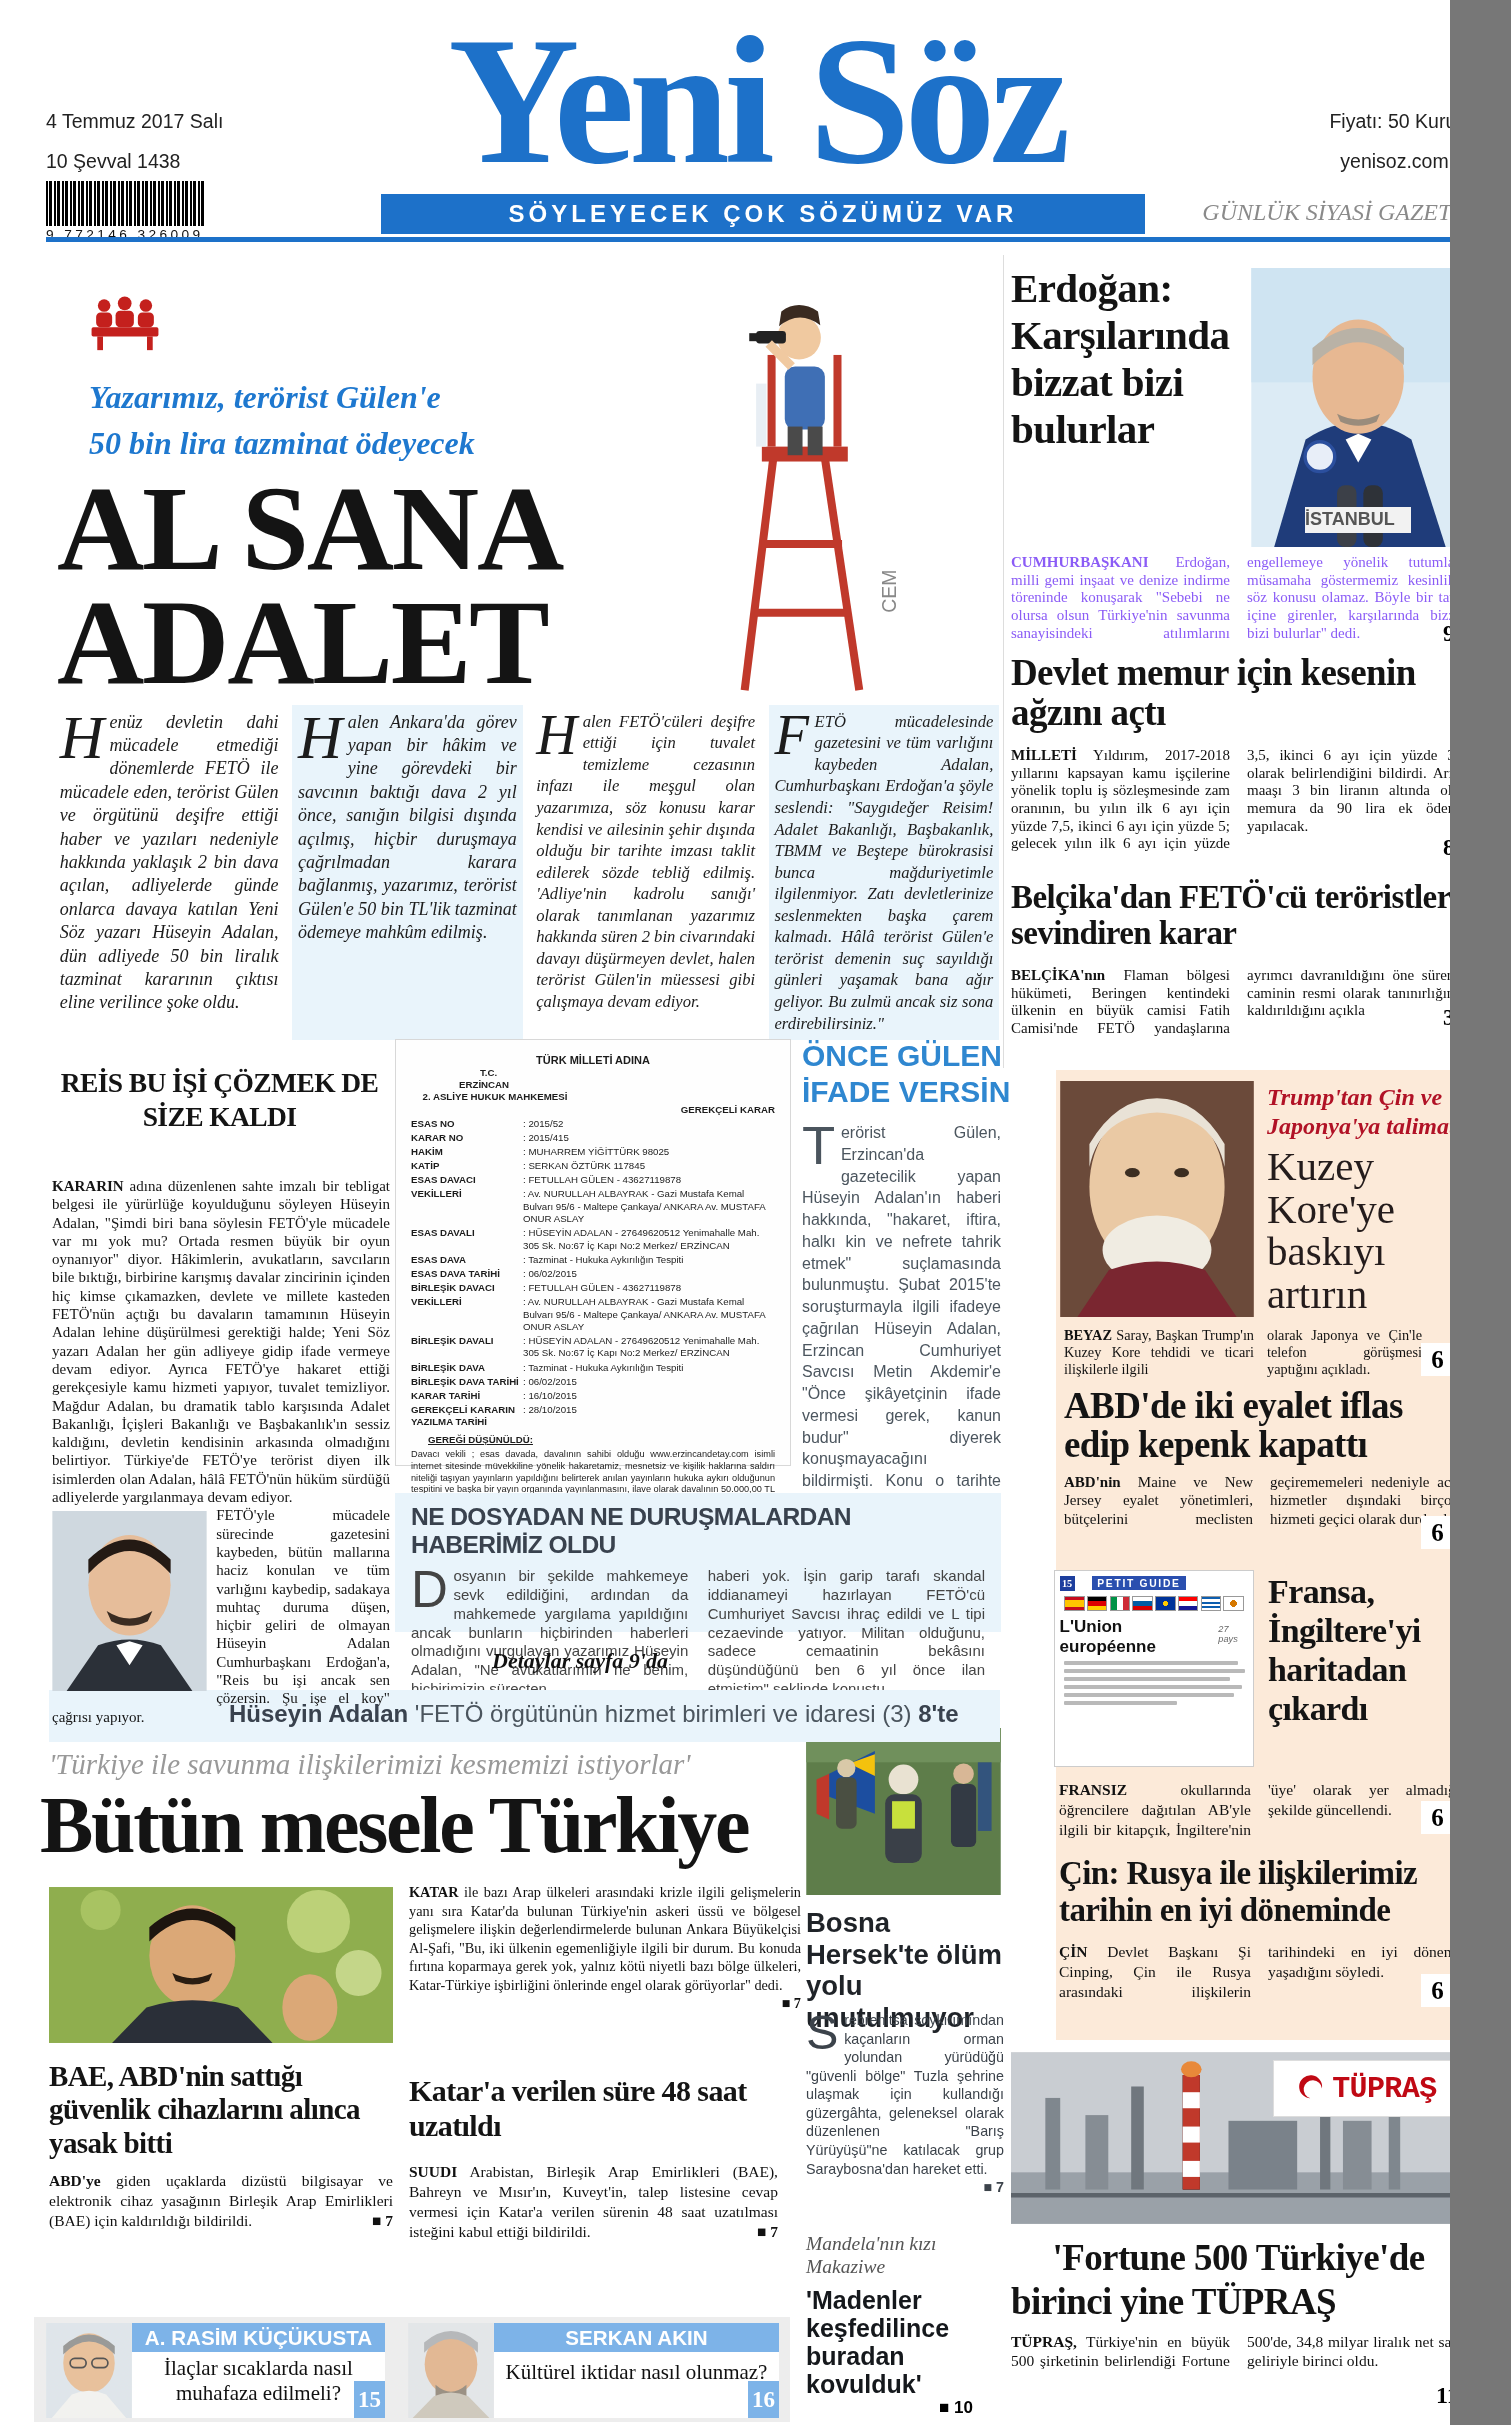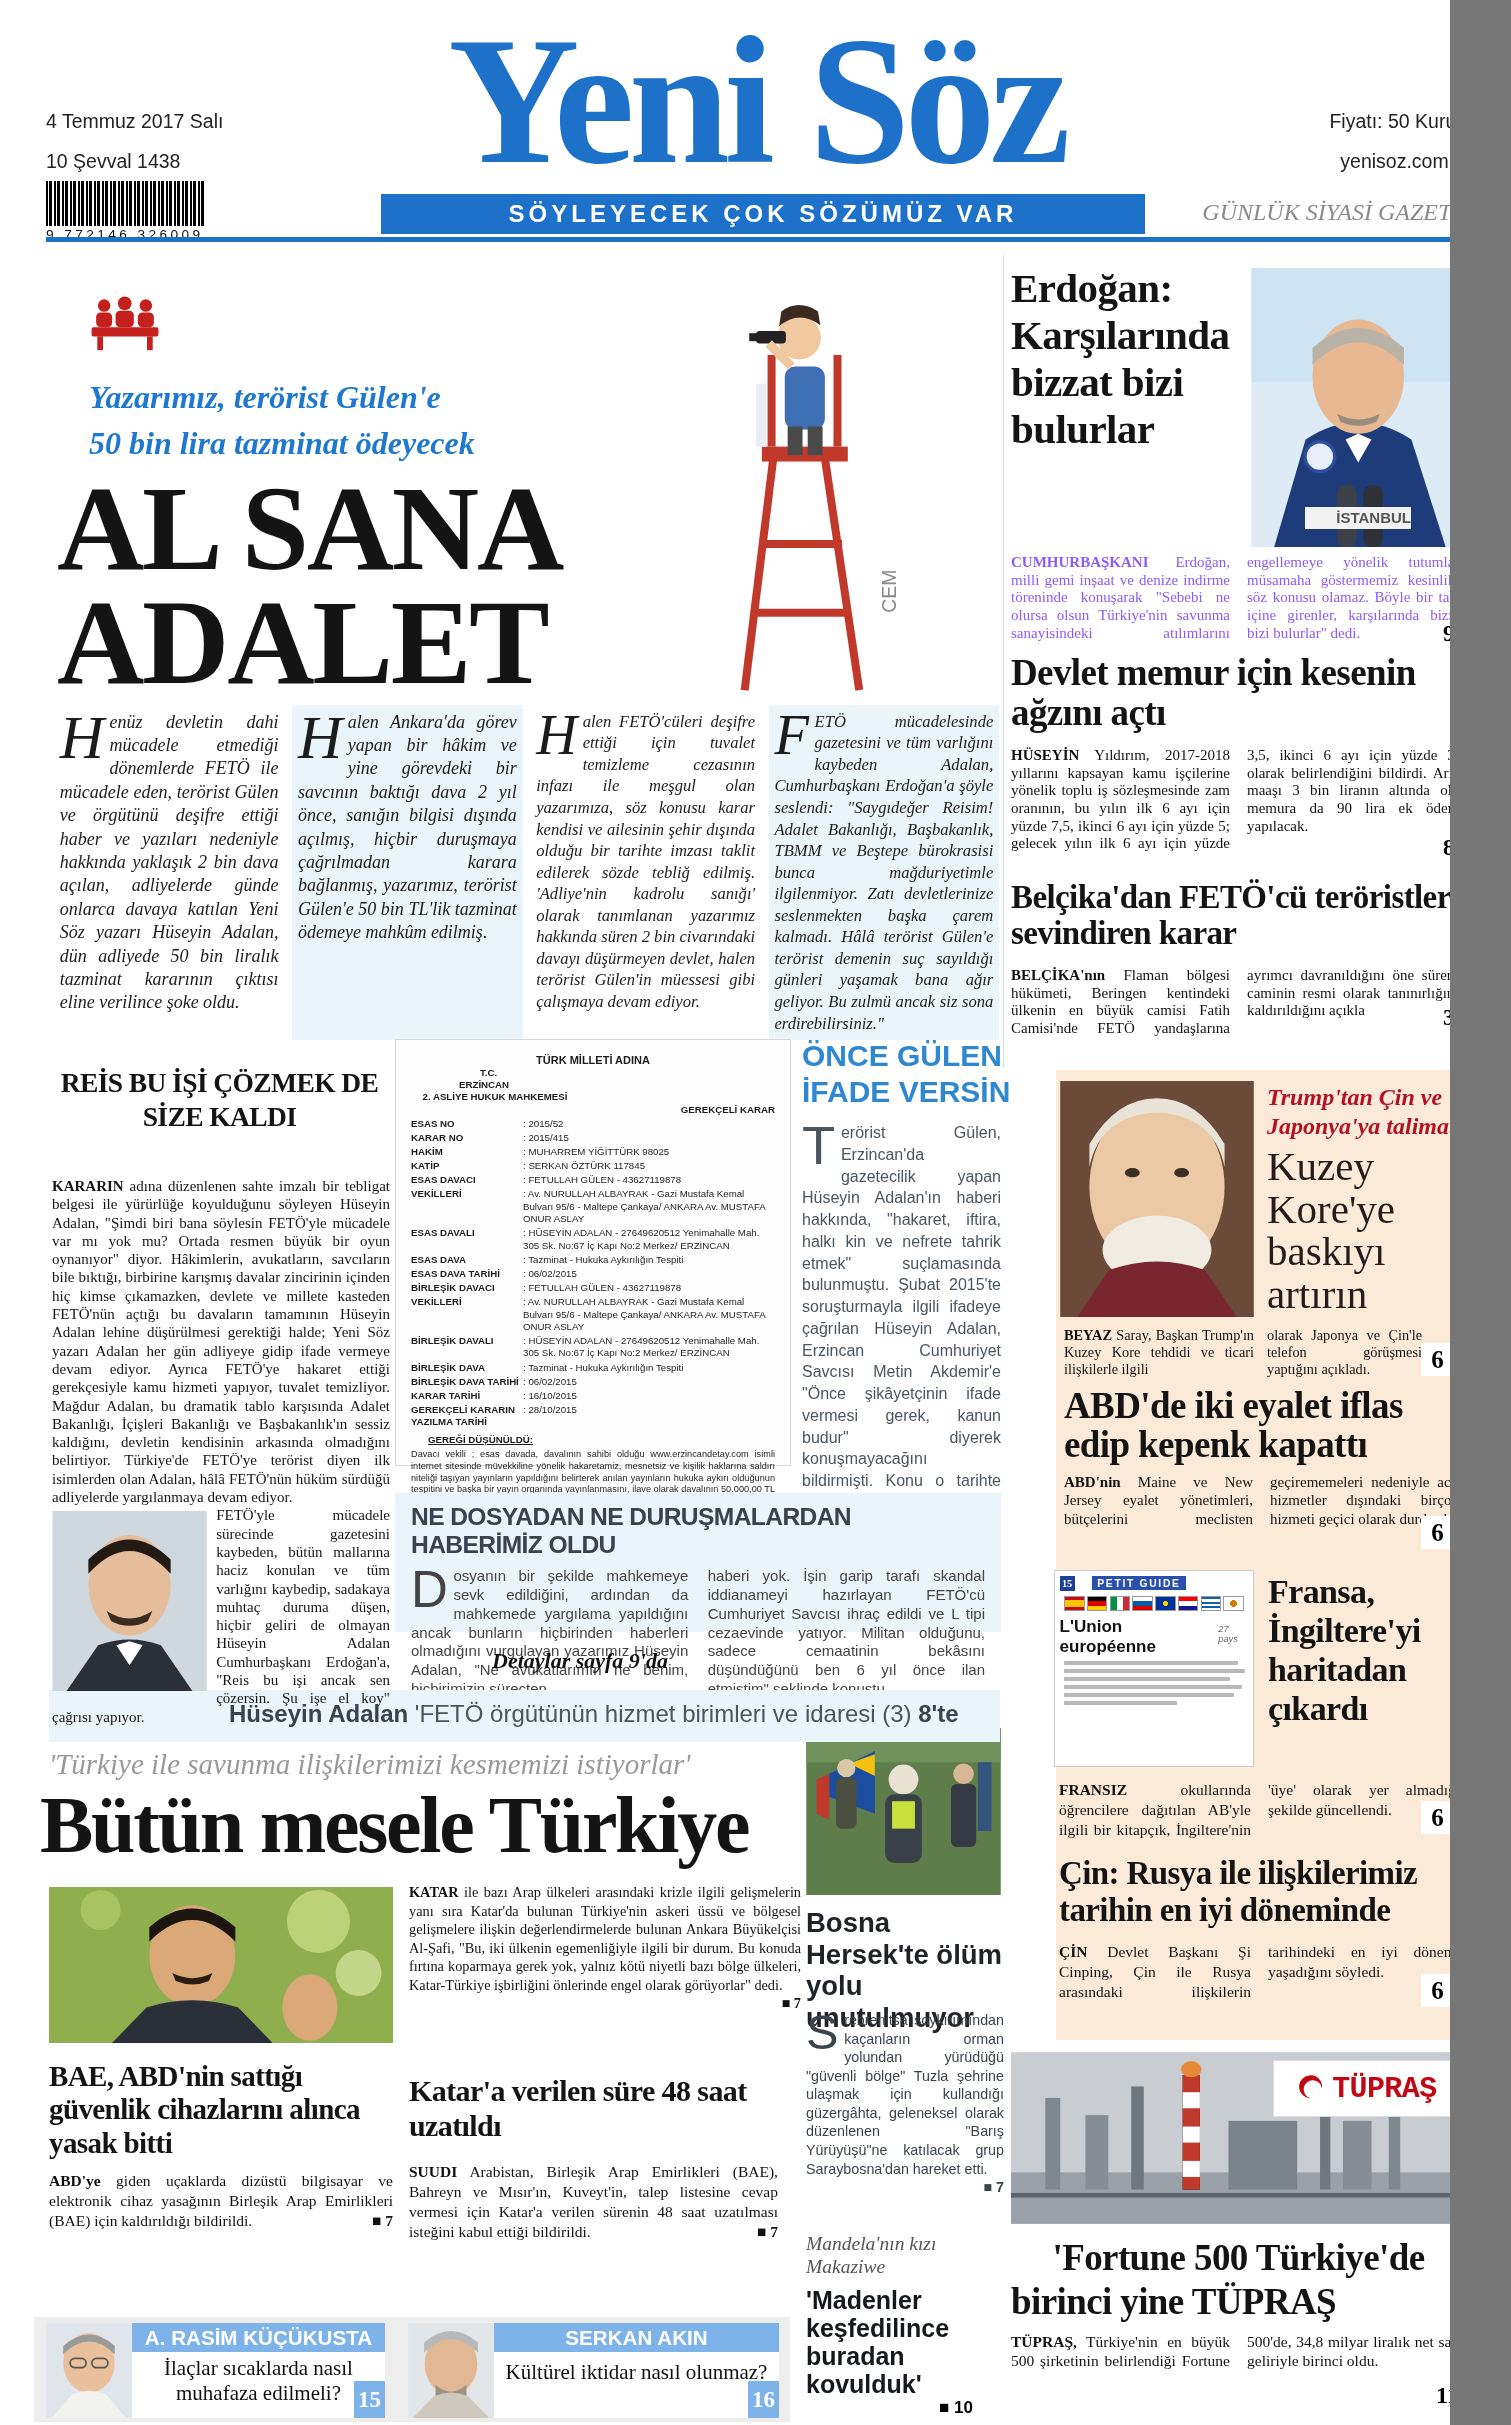--- a/index.html
+++ b/index.html
@@ -102,31 +102,31 @@
       <rect y="0" width="375" height="200" fill="#cfe4f2"></rect>
       <path d="M40 488 L95 300 Q187 240 280 300 L340 488 Z" fill="#1f3c7a"></path>
       <path d="M165 300 L187 340 L210 300 L187 290 Z" fill="#fff"></path>
       <ellipse cx="187" cy="190" rx="80" ry="100" fill="#e7b892"></ellipse>
       <path d="M107 170 Q187 90 267 170 L267 140 Q187 70 107 140 Z" fill="#b9b2a6"></path>
       <path d="M150 255 q37 20 75 0 l-6 14 q-32 14 -63 0 z" fill="#9a8c7c"></path>
       <circle cx="120" cy="330" r="26" fill="#e8eef8" stroke="#2b4f9e" stroke-width="6"></circle>
       <rect x="150" y="380" width="34" height="108" rx="14" fill="#3c4048"></rect>
       <rect x="196" y="380" width="34" height="108" rx="14" fill="#2e3238"></rect>
     </svg>
-    <div class="abs sans" style="left:54px;top:239px;width:106px;background:#f2f2f2;color:#555;font-weight:bold;text-align:right;font-size:15px;padding:2.3px 0">İSTANBUL</div>
+    <div class="abs sans" style="left:54px;top:239px;width:106px;background:#f2f2f2;color:#555;font-weight:bold;text-align:left;font-size:18px;padding:2.3px 0">İSTANBUL</div>
   </div>
 
   <div class="abs serif just cols2" style="left:1011px;top:554px;width:455px;font-size:15px;line-height:1.18;color:#8b5cf6">
     <b>CUMHURBAŞKANI</b><span> Erdoğan, milli gemi inşaat ve denize indirme töreninde konuşarak "Sebebi ne olursa olsun Türkiye'nin savunma sanayisindeki atılımlarını engellemeye yönelik tutumlara müsamaha göstermemiz kesinlikle söz konusu olamaz. Böyle bir tavır içine girenler, karşılarında bizzat bizi bulurlar" dedi.</span>
   </div>
   <div class="abs pgnum" style="left:1443px;top:621px;font-size:23px">9</div>
 
   <div class="abs serif hl" style="left:1011px;top:653px;width:455px;font-size:37px;line-height:1.08">Devlet memur için kesenin ağzını açtı</div>
   <div class="abs serif just cols2" style="left:1011px;top:747px;width:455px;font-size:15px;line-height:1.18;color:#111">
-    <b>HÜSEYİN</b><span> Yıldırım, 2017-2018 yıllarını kapsayan kamu işçilerine yönelik toplu iş sözleşmesinde zam oranının, bu yılın ilk 6 ayı için yüzde 7,5, ikinci 6 ayı için yüzde 5; gelecek yılın ilk 6 ayı için yüzde 3,5, ikinci 6 ayı için yüzde 3,5 olarak belirlendiğini bildirdi. Arıca maaşı 3 bin liranın altında olan memura da 90 lira ek ödeme yapılacak.</span>
+    <b>MİLLETİ</b><span> Yıldırım, 2017-2018 yıllarını kapsayan kamu işçilerine yönelik toplu iş sözleşmesinde zam oranının, bu yılın ilk 6 ayı için yüzde 7,5, ikinci 6 ayı için yüzde 5; gelecek yılın ilk 6 ayı için yüzde 3,5, ikinci 6 ayı için yüzde 3,5 olarak belirlendiğini bildirdi. Arıca maaşı 3 bin liranın altında olan memura da 90 lira ek ödeme yapılacak.</span>
   </div>
   <div class="abs pgnum" style="left:1443px;top:835px;font-size:23px">8</div>
 
   <div class="abs serif hl" style="left:1011px;top:879px;width:455px;font-size:33px;line-height:1.1">Belçika'dan FETÖ'cü teröristleri sevindiren karar</div>
   <div class="abs serif just cols2" style="left:1011px;top:967px;width:455px;font-size:15px;line-height:1.18;color:#111">
     <b>BELÇİKA'nın</b><span> Flaman bölgesi hükümeti, Beringen kentindeki ülkenin en büyük camisi Fatih Camisi'nde FETÖ yandaşlarına ayrımcı davranıldığını öne sürerek caminin resmi olarak tanınırlığının kaldırıldığını açıkla</span>
   </div>
   <div class="abs pgnum" style="left:1443px;top:1005px;font-size:23px">3</div>
 
   <div class="abs serif hl" style="left:52px;top:1066px;width:335px;font-size:27.5px;text-align:center;line-height:1.22">REİS BU İŞİ ÇÖZMEK DE SİZE KALDI</div>

